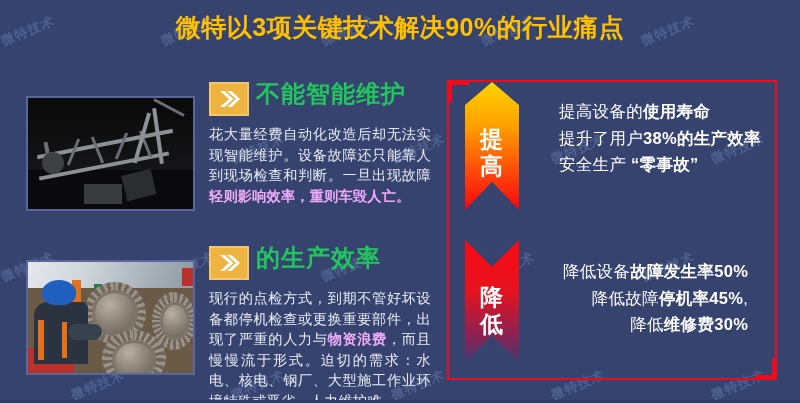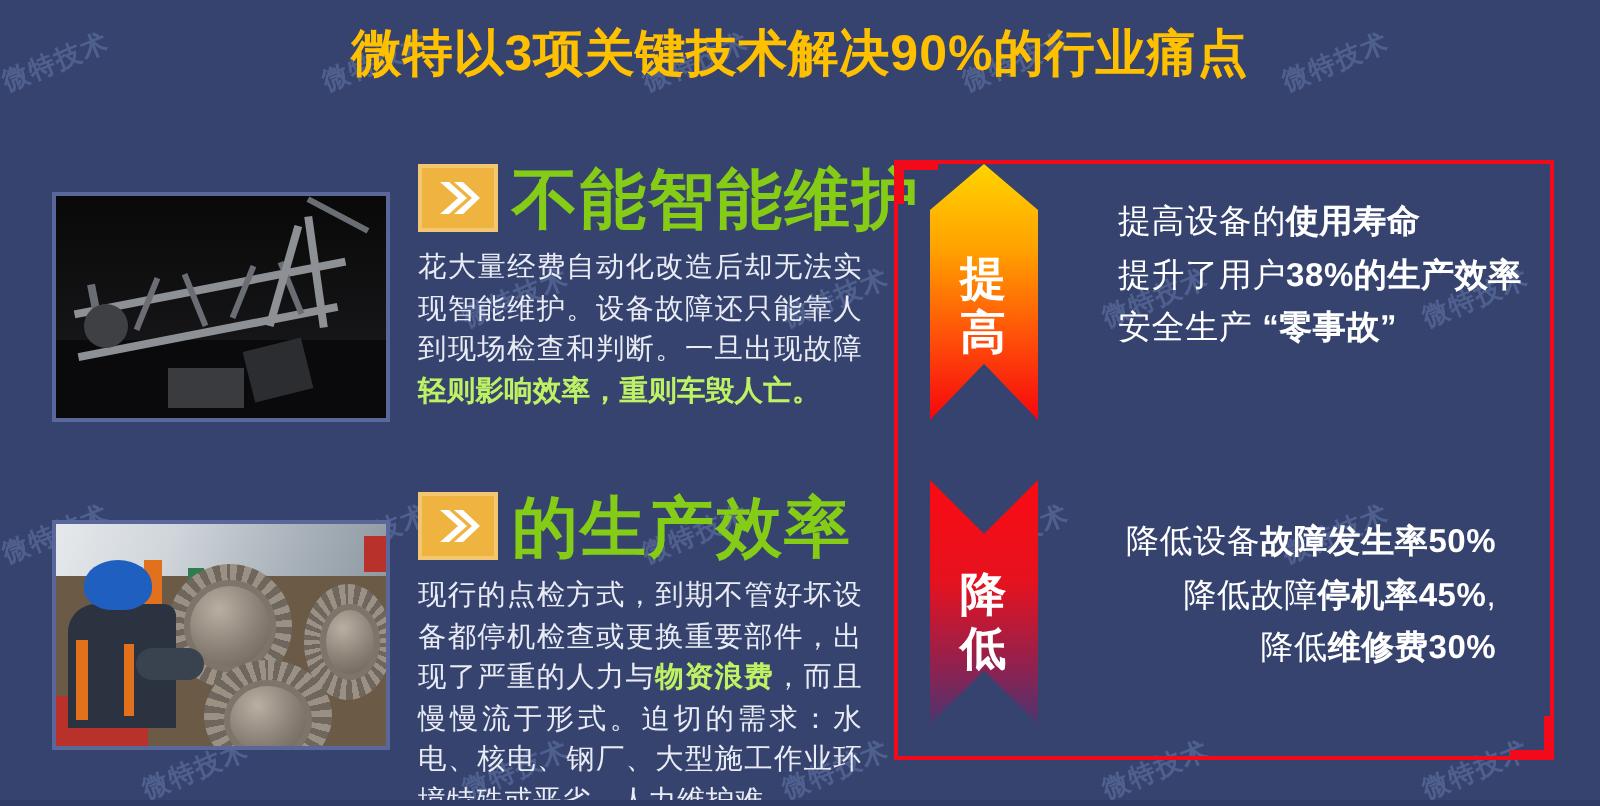--- a/index.html
+++ b/index.html
@@ -83,34 +83,34 @@
     position:absolute; left:209px; top:0;
     width:40px; height:34px;
     background:#efb33f;
     border:2px solid #f3c76f;
     display:flex; align-items:center; justify-content:center;
   }
   .arrow-icon svg{ display:block; }
 
   .head{
     position:absolute; left:256px; top:-4px;
-    font-size:33px; font-weight:700; color:#84cc16;
+    font-size:24px; font-weight:700; color:#22c55e;
     letter-spacing:1px; white-space:nowrap;
   }
 
   .body-text{
     position:absolute; left:209px; top:42px;
     width:222px;
     font-size:14.2px;
     line-height:1.45;
     color:#e9ecf4;
     text-align:justify;
     letter-spacing:0.2px;
   }
-  .body-text b{ color:#bef264; font-weight:700; }
+  .body-text b{ color:#f0abfc; font-weight:700; }
 
   
   .right-panel{
     position:absolute; left:447px; top:80px;
     width:330px; height:300px;
     z-index:4;
   }
   
   .frame-line{ position:absolute; background:#f20a1a; }
   .fl-top   { left:0;   top:0;    width:330px; height:2px; }

